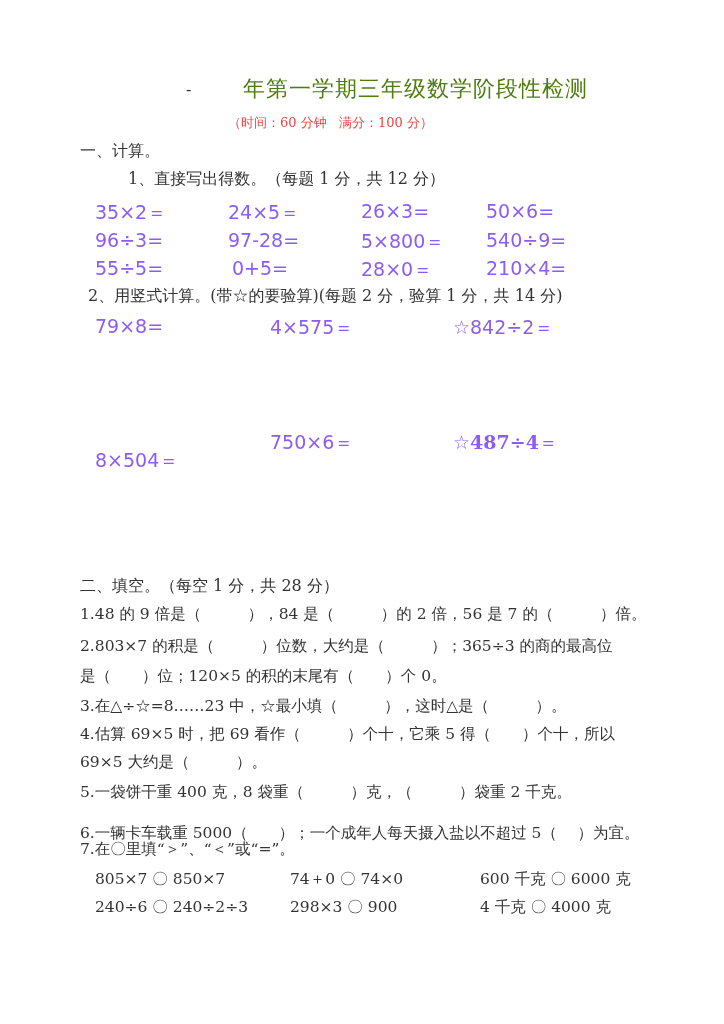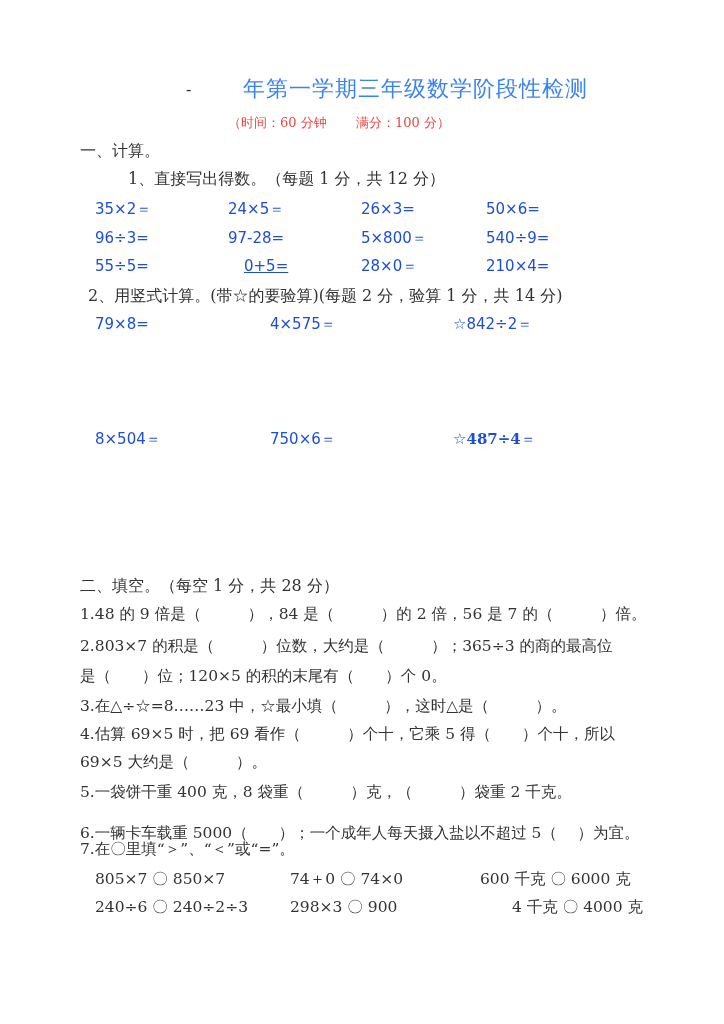--- a/index.html
+++ b/index.html
@@ -2,61 +2,61 @@
 <html><head>
 <meta charset="utf-8">
 <style>
   html, body { margin: 0; padding: 0; }
   body {
     width: 724px; height: 1024px; background: #ffffff; color: #333333;
     font-family: "DejaVu Serif", "Liberation Serif", serif;
     position: relative; overflow: hidden;
   }
   .abs { position: absolute; white-space: nowrap; }
-  .title { font-size: 22px; color: #3b82f6; letter-spacing: 1px; }
+  .title { font-size: 22px; color: #4d7c0f; letter-spacing: 1px; }
   .dash { font-size: 16px; }
   .subtitle { font-size: 13px; color: #ef4444; }
   .h { font-size: 16px; }
   .t { font-size: 15.5px; }
-  .m { font-family: "DejaVu Sans", "Liberation Sans", sans-serif; font-size: 15px; color: #1d4ed8; }
+  .m { font-family: "DejaVu Sans", "Liberation Sans", sans-serif; font-size: 19px; color: #8b5cf6; }
   .bold { font-weight: bold; font-family: "DejaVu Serif", serif; }
 </style>
 </head>
 <body>
 
 <div class="abs dash" style="left:186px;top:80px;">-</div>
 <div class="abs title" style="left:243px;top:74px;">年第一学期三年级数学阶段性检测</div>
 <div class="abs subtitle" style="left:228px;top:114px;">（时间：60 分钟</div>
-<div class="abs subtitle" style="left:356px;top:114px;">满分：100 分）</div>
+<div class="abs subtitle" style="left:339px;top:114px;">满分：100 分）</div>
 
 <div class="abs h" style="left:80px;top:141px;">一、计算。</div>
 <div class="abs h" style="left:80px;top:169px;margin-left:48px;">1、直接写出得数。（每题 1 分，共 12 分）</div>
 
 <div class="abs m" style="left:95px;top:200px;">35×2＝</div>
 <div class="abs m" style="left:228px;top:200px;">24×5＝</div>
 <div class="abs m" style="left:361px;top:200px;">26×3=</div>
 <div class="abs m" style="left:486px;top:200px;">50×6=</div>
 
 <div class="abs m" style="left:95px;top:229px;">96÷3=</div>
 <div class="abs m" style="left:228px;top:229px;">97-28=</div>
 <div class="abs m" style="left:361px;top:229px;">5×800＝</div>
 <div class="abs m" style="left:486px;top:229px;">540÷9=</div>
 
 <div class="abs m" style="left:95px;top:257px;">55÷5=</div>
-<div class="abs m" style="left:244px;top:257px;text-decoration:underline;">0+5=</div>
+<div class="abs m" style="left:232px;top:257px;">0+5=</div>
 <div class="abs m" style="left:361px;top:257px;">28×0＝</div>
 <div class="abs m" style="left:486px;top:257px;">210×4=</div>
 
 <div class="abs h" style="left:80px;top:286px;margin-left:8px;">2、用竖式计算。(带☆的要验算)(每题 2 分，验算 1 分，共 14 分)</div>
 
 <div class="abs m" style="left:95px;top:315px;">79×8=</div>
 <div class="abs m" style="left:270px;top:315px;">4×575＝</div>
 <div class="abs m" style="left:453px;top:315px;">☆842÷2＝</div>
 
-<div class="abs m" style="left:95px;top:430px;">8×504＝</div>
+<div class="abs m" style="left:95px;top:448px;">8×504＝</div>
 <div class="abs m" style="left:270px;top:430px;">750×6＝</div>
 <div class="abs m" style="left:453px;top:430px;"><span>☆</span><span class="bold">487÷4</span><span>＝</span></div>
 
 <div class="abs h" style="left:80px;top:576px;">二、填空。（每空 1 分，共 28 分）</div>
 
 <div class="abs t" style="left:80px;top:604px;text-align:right;">1.48 的 9 倍是（　　　），84 是（　　　）的 2 倍，56 是 7 的（　　　）倍。</div>
 <div class="abs t" style="left:80px;top:636px;">2.803×7 的积是（　　　）位数，大约是（　　　）；365÷3 的商的最高位</div>
 <div class="abs t" style="left:80px;top:666px;">是（　　）位；120×5 的积的末尾有（　　）个 0。</div>
 <div class="abs t" style="left:80px;top:696px;">3.在△÷☆=8……23 中，☆最小填（　　　），这时△是（　　　）。</div>
 <div class="abs t" style="left:80px;top:724px;">4.估算 69×5 时，把 69 看作（　　　）个十，它乘 5 得（　　）个十，所以</div>
@@ -64,13 +64,13 @@
 <div class="abs t" style="left:80px;top:782px;">5.一袋饼干重 400 克，8 袋重（　　　）克，（　　　）袋重 2 千克。</div>
 <div class="abs t" style="left:80px;top:823px;">6.一辆卡车载重 5000（　　）；一个成年人每天摄入盐以不超过 5（　 ）为宜。</div>
 <div class="abs t" style="left:80px;top:839px;">7.在〇里填“＞”、“＜”或“=”。</div>
 
 <div class="abs t" style="left:95px;top:869px;">805×7 〇 850×7</div>
 <div class="abs t" style="left:290px;top:869px;">74＋0 〇 74×0</div>
 <div class="abs t" style="left:480px;top:869px;">600 千克 〇 6000 克</div>
 
 <div class="abs t" style="left:95px;top:897px;">240÷6 〇 240÷2÷3</div>
 <div class="abs t" style="left:290px;top:897px;">298×3 〇 900</div>
-<div class="abs t" style="left:480px;top:897px;margin-left:32px;">4 千克 〇 4000 克</div>
+<div class="abs t" style="left:480px;top:897px;">4 千克 〇 4000 克</div>
 
 </body></html>

